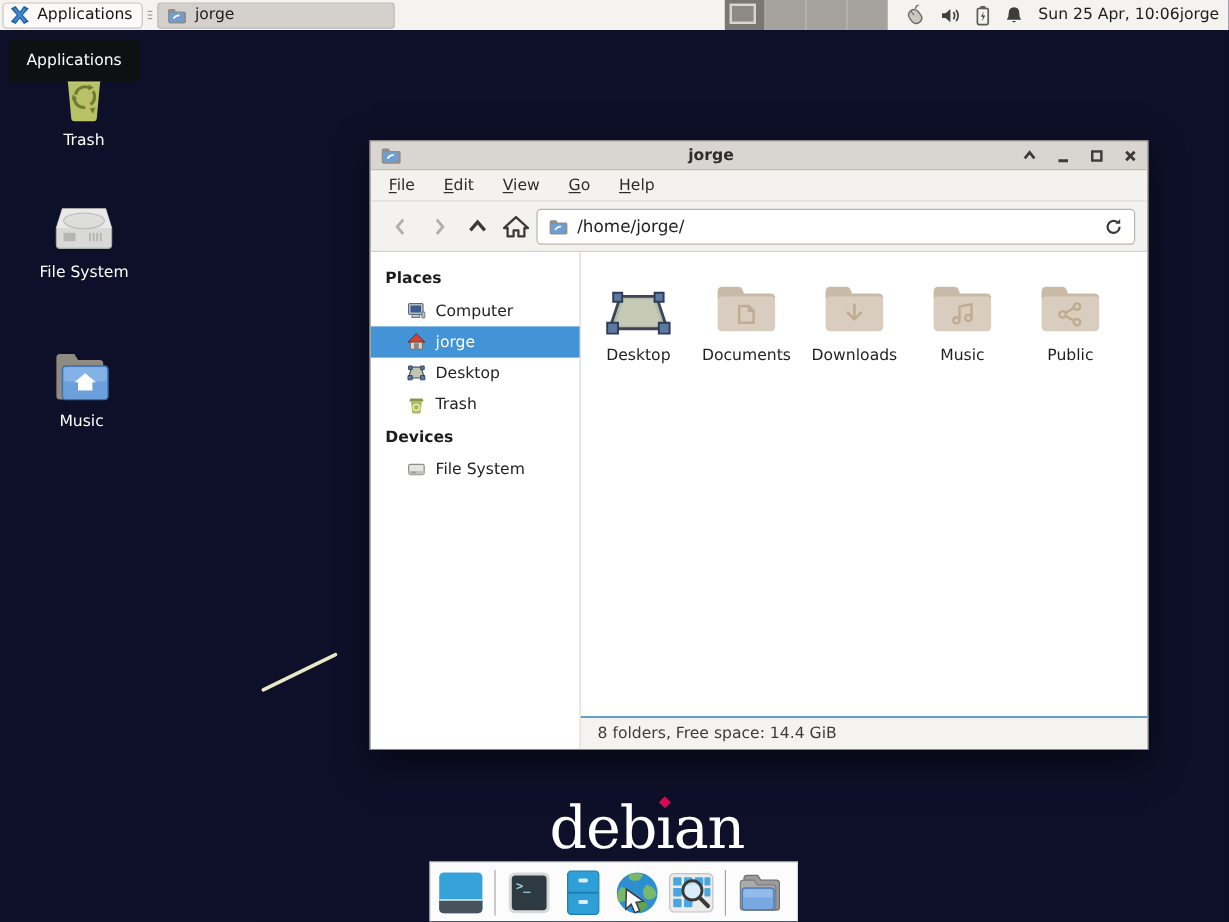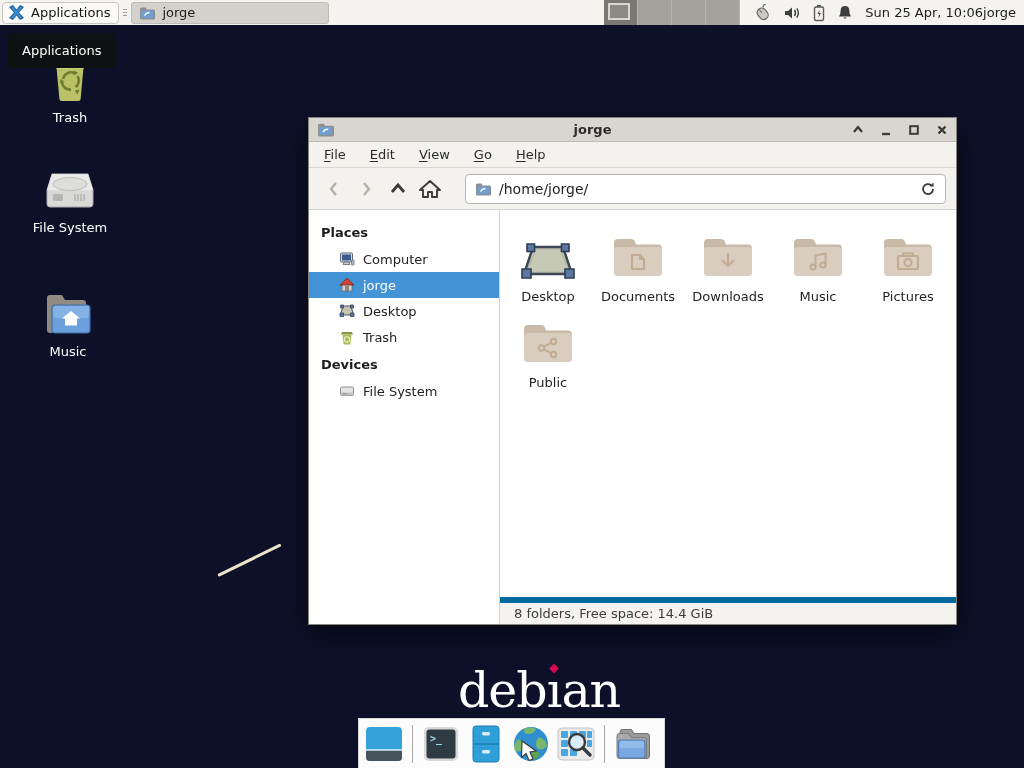--- a/index.html
+++ b/index.html
@@ -48,36 +48,36 @@
   .title { flex:1; text-align:center; font-weight:bold; font-size:13px; color:#2c2c2c; }
   .tb-btns { display:flex; align-items:center; gap:15px; }
   .tb-btn { width:13px; height:13px; display:flex; align-items:center; justify-content:center; }
   .menubar { height:26px; display:flex; align-items:center; padding:0 6px; gap:6px; background:#f3f2ef;
              border-bottom:1px solid #dbd8d3; font-size:13px; color:#2b2b2b; flex:0 0 auto; }
   .menu-item { padding:3px 9px; }
   .mn { text-decoration:underline; text-underline-offset:2px; }
   .toolbar { height:42px; display:flex; align-items:center; padding:0 10px; gap:2px; background:#f3f2ef;
              border-bottom:1px solid #d6d3ce; flex:0 0 auto; }
   .nav-btn { width:30px; height:30px; display:flex; align-items:center; justify-content:center; border-radius:3px; }
-  .pathbar { flex:1; height:30px; margin-left:18px; background:#ffffff; border:1px solid #b8b5b0; border-radius:4px;
+  .pathbar { flex:1; height:30px; margin-left:0; background:#ffffff; border:1px solid #b8b5b0; border-radius:4px;
              display:flex; align-items:center; gap:8px; padding:0 9px; font-size:14px; color:#1e1e1e; }
   .pathbar .reload { margin-left:auto; display:flex; }
 
   .content { flex:1; display:flex; min-height:0; }
-  .sidebar { width:191px; background:#ffffff; border-right:1px solid #d6d3ce; padding-top:8px; font-size:13px; }
+  .sidebar { width:175px; background:#ffffff; border-right:1px solid #d6d3ce; padding-top:8px; font-size:13px; }
   .side-header { font-weight:bold; color:#1c1c1c; padding:7px 12px 6px 12px; }
   .side-item { display:flex; align-items:center; gap:8px; padding:5px 8px 5px 30px; color:#222222; }
   .side-item.selected { background:#4294d6; color:#ffffff; }
   .main { flex:1; display:flex; flex-direction:column; background:#ffffff; min-width:0; }
   .filegrid { flex:1; display:grid; grid-template-columns:repeat(5,90px); align-content:start;
               padding:10px 0 0 3px; row-gap:2px; }
   .file { width:90px; padding-top:8px; display:flex; flex-direction:column; align-items:center; gap:9px;
           font-size:13px; color:#1f1f1f; }
   .file .ic { height:52px; display:flex; align-items:flex-end; justify-content:center; }
-  .statusbar { height:27px; background:#f4f3f0; border-top:6px solid #0369a1; display:flex; align-items:center;
+  .statusbar { height:27px; background:#f4f3f0; border-top:1px solid #0369a1; display:flex; align-items:center;
                padding:2px 14px; font-size:13px; color:#3c3c3c; flex:0 0 auto; }
 
   
   .debian { position:absolute; left:458px; top:662px; color:#ffffff; font-family:"DejaVu Serif","Liberation Serif",serif;
             font-size:49px; letter-spacing:-1px; z-index:3; }
   .debian .iwrap { position:relative; display:inline-block; }
   .debian .idot { position:absolute; top:3px; left:50%; width:7px; height:7px; background:#d70a53;
                   transform:translateX(-50%) rotate(45deg); }
 
   
@@ -372,34 +372,20 @@
               <g stroke="#c1ac92" stroke-width="2" fill="none">
                 <circle cx="22" cy="33" r="2.6"></circle>
                   <circle cx="32" cy="31" r="2.6"></circle>
                 <path d="M24.6 33 V21.5 l10-2 V31"></path>
               </g>
             </svg>
           </span>
           <span>Music</span>
         </div>
 
-        <div class="file">
-          <span class="ic">
-            <svg width="54" height="46" viewBox="0 0 54 46">
-              <path d="M3 9 q0-4 4-4 h13 q3 0 4 2.8 l1 2.8 h22 q4 0 4 4 v1 H3 Z" fill="#c9baa7"></path>
-              <rect x="3" y="13" width="48" height="29" rx="3.5" fill="#d9cdbf"></rect>
-              <g stroke="#c1ac92" stroke-width="2.1" fill="none">
-                <rect x="17" y="22" width="20" height="13" rx="1.5"></rect>
-                <path d="M21 22 l1.8-2.8 h8.4 l1.8 2.8"></path>
-                <circle cx="27" cy="28.5" r="3.6"></circle>
-              </g>
-            </svg>
-          </span>
-          <span>Pictures</span>
-        </div>
 
         <div class="file">
           <span class="ic">
             <svg width="54" height="46" viewBox="0 0 54 46">
               <path d="M3 9 q0-4 4-4 h13 q3 0 4 2.8 l1 2.8 h22 q4 0 4 4 v1 H3 Z" fill="#c9baa7"></path>
               <rect x="3" y="13" width="48" height="29" rx="3.5" fill="#d9cdbf"></rect>
               <g stroke="#c1ac92" stroke-width="2" fill="none">
                 <circle cx="20.5" cy="28" r="2.7"></circle>
                   <circle cx="32.5" cy="21.5" r="2.7"></circle>
                   <circle cx="32.5" cy="34.5" r="2.7"></circle>

